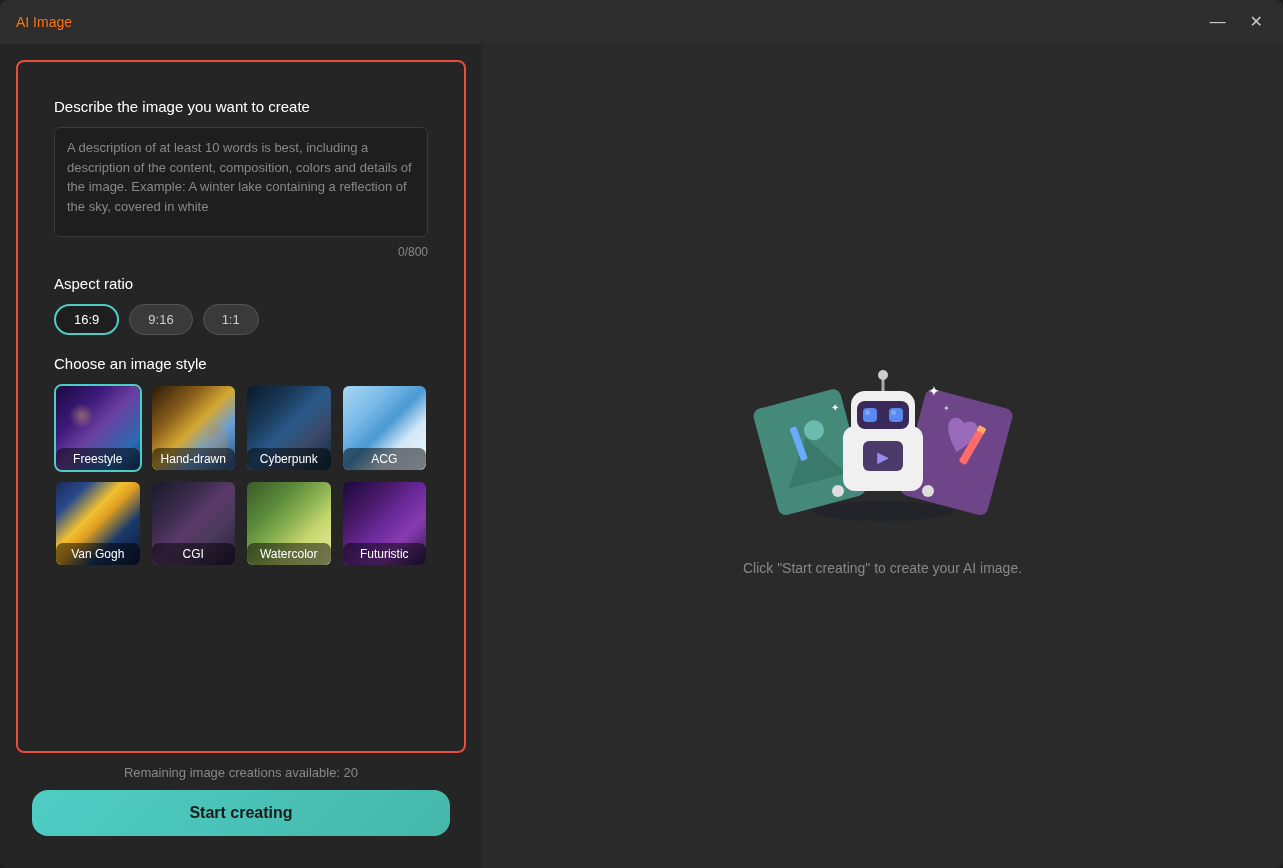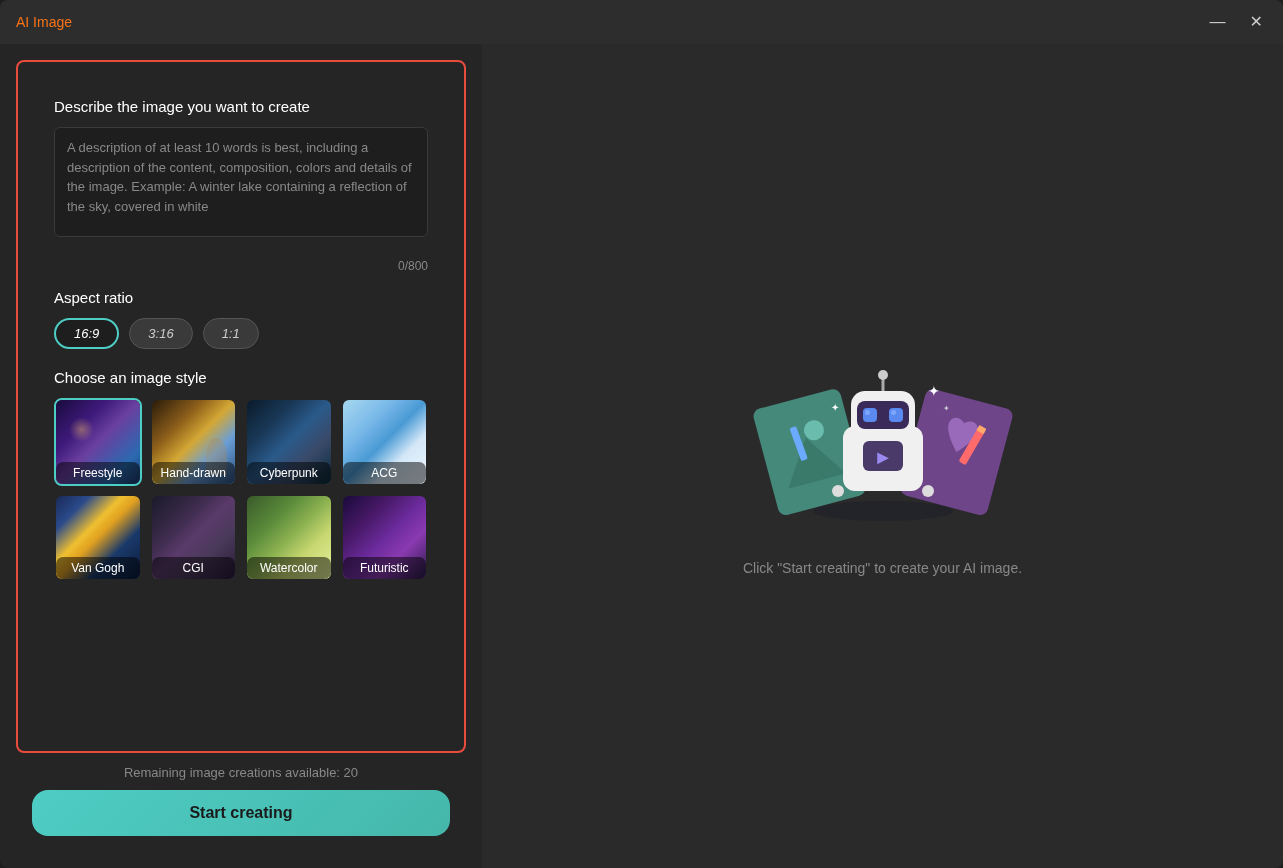--- a/index.html
+++ b/index.html
@@ -88,21 +88,21 @@
       padding: 10px 12px;
       resize: none;
       outline: none;
       font-family: inherit;
     }
     .description-textarea::placeholder { color: #888888; }
     .char-count {
       text-align: right;
       color: #888888;
       font-size: 12px;
-      margin-top: 18px;
+      margin-top: 4px;
       margin-bottom: 16px;
     }
     .aspect-ratio-label {
       color: #ffffff;
       font-size: 15px;
       font-weight: 500;
       margin-bottom: 12px;
     }
     .aspect-ratio-buttons {
       display: flex;
@@ -111,21 +111,20 @@
     }
     .ar-btn {
       background: #3a3a3a;
       border: 1px solid #555555;
       border-radius: 20px;
       color: #cccccc;
       font-size: 13px;
       padding: 6px 18px;
       cursor: pointer;
       transition: all 0.2s;
-      font-style: italic;
     }
     .ar-btn.active {
       background: #1e1e1e;
       border: 2px solid #4ecdc4;
       color: #ffffff;
     }
     .image-style-label {
       color: #ffffff;
       font-size: 15px;
       font-weight: 500;
@@ -282,21 +281,21 @@
 
         
         <div class="section-label">Describe the image you want to create</div>
         <textarea class="description-textarea" placeholder="A description of at least 10 words is best, including a description of the content, composition, colors and details of the image. Example: A winter lake containing a reflection of the sky, covered in white" style=""></textarea>
         <div class="char-count">0/800</div>
 
         
         <div class="aspect-ratio-label">Aspect ratio</div>
         <div class="aspect-ratio-buttons">
           <button class="ar-btn active">16:9</button>
-          <button class="ar-btn">3:16</button>
+          <button class="ar-btn">9:16</button>
           <button class="ar-btn">1:1</button>
         </div>
 
         
         <div class="image-style-label">Choose an image style</div>
         <div class="style-grid">
 
           <div class="style-item selected">
             <div class="style-thumb thumb-freestyle"></div>
             <span class="style-label">Freestyle</span>

